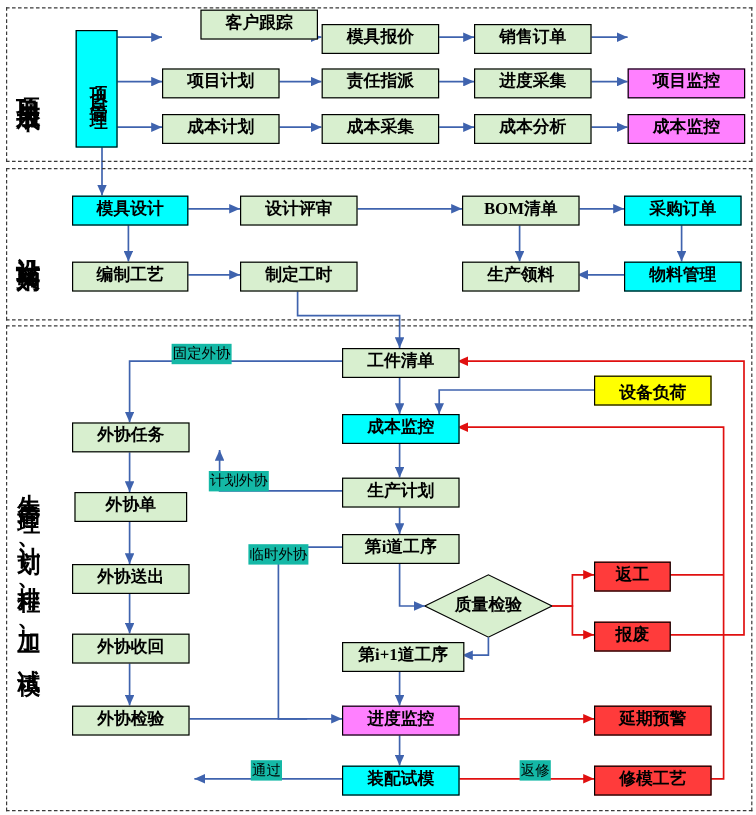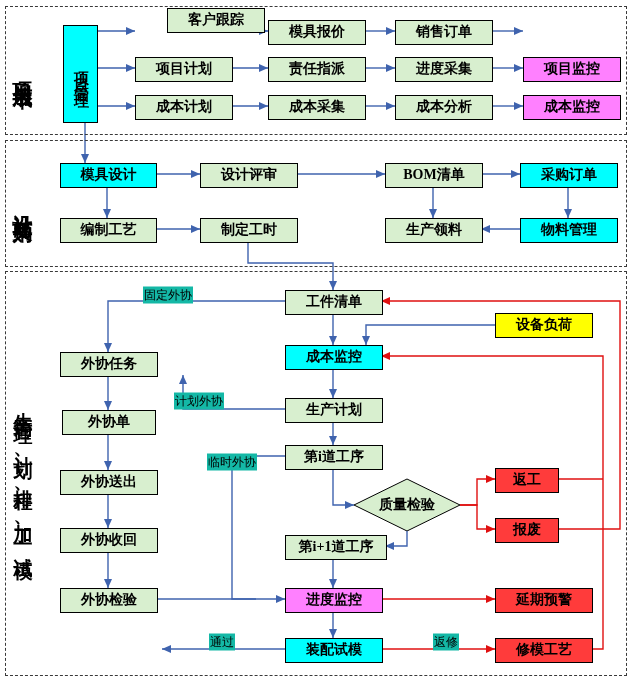--- a/index.html
+++ b/index.html
@@ -161,21 +161,21 @@
     </div>
     <div class="node green" data-name="node-material-requisition" style="left: 385px; top: 218px; width: 96px; height: 23px;">
       <span data-name="node-material-requisition-label">生产领料</span>
     </div>
     <div class="node cyan" data-name="node-material-mgmt" style="left: 520px; top: 218px; width: 96px; height: 23px;">
       <span data-name="node-material-mgmt-label">物料管理</span>
     </div>
     <div class="node green" data-name="node-workpiece-list" style="left: 285px; top: 290px; width: 96px; height: 23px;">
       <span data-name="node-workpiece-list-label">工件清单</span>
     </div>
-    <div class="node yellow" data-name="node-equipment-load" style="left: 495px; top: 313px; width: 96px; height: 23px;">
+    <div class="node yellow" data-name="node-equipment-load" style="left: 495px; top: 313px; width: 96px; height: 23px; align-items: flex-end;">
       <span data-name="node-equipment-load-label">设备负荷</span>
     </div>
     <div class="node cyan" data-name="node-production-dispatch" style="left: 285px; top: 345px; width: 96px; height: 23px;">
       <span data-name="node-production-dispatch-label">成本监控</span>
     </div>
     <div class="node green" data-name="node-outsource-task" style="left: 60px; top: 352px; width: 96px; height: 23px;">
       <span data-name="node-outsource-task-label">外协任务</span>
     </div>
     <div class="node green" data-name="node-production-plan" style="left: 285px; top: 398px; width: 96px; height: 23px;">
       <span data-name="node-production-plan-label">生产计划</span>

